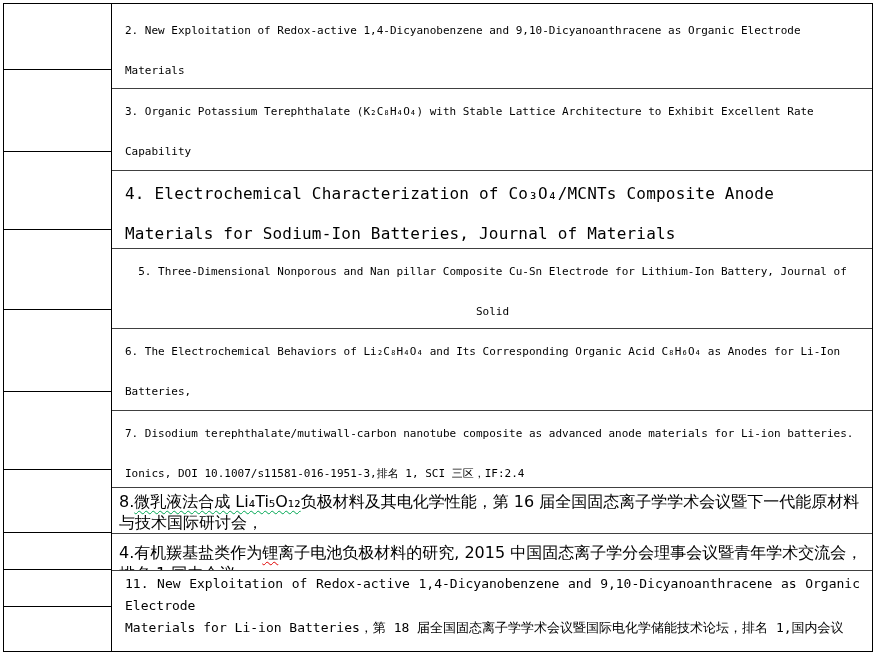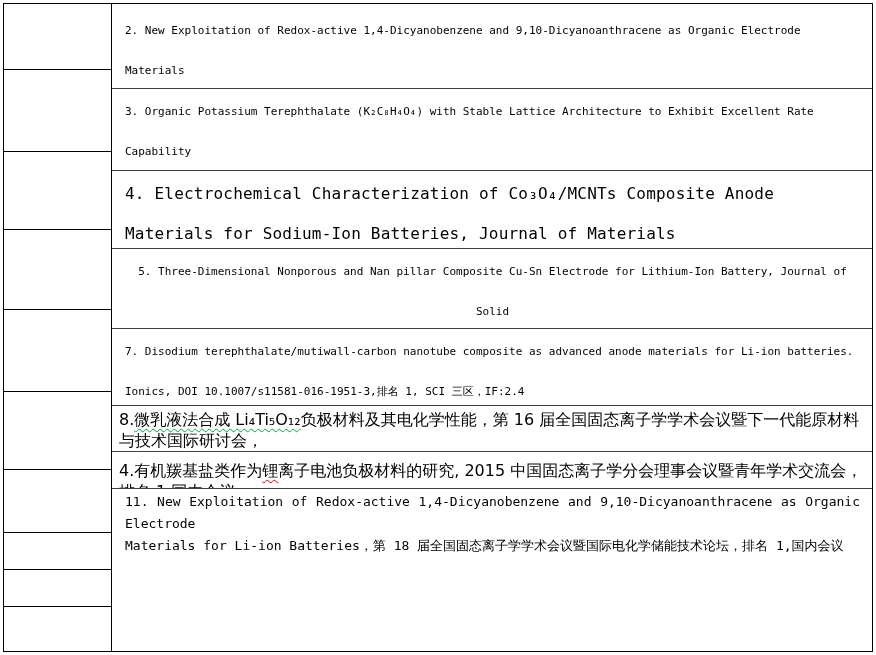--- a/index.html
+++ b/index.html
@@ -58,20 +58,23 @@
         </div>
         <div class="row row-en" style="height: 82px;">
           <div class="line"><span class="">3. Organic Potassium Terephthalate (K₂C₈H₄O₄) with Stable Lattice Architecture to Exhibit Excellent Rate Capability</span></div>
         </div>
         <div class="row row-en row-cond" style="height: 78px;">
           <div class="line"><span class="">4. Electrochemical Characterization of Co₃O₄/MCNTs Composite Anode Materials for Sodium-Ion Batteries, Journal of Materials</span></div>
         </div>
         <div class="row row-en" style="height: 80px; text-align: center;">
           <div class="line"><span class="">5. Three-Dimensional Nonporous and Nan pillar Composite Cu-Sn Electrode for Lithium-Ion Battery, Journal of Solid</span></div>
         </div>
+        <div class="row row-en" style="height: 82px;">
+          <div class="line"><span class="">6. The Electrochemical Behaviors of Li₂C₈H₄O₄ and Its Corresponding Organic Acid C₈H₆O₄ as Anodes for Li-Ion Batteries,</span></div>
+        </div>
         <div class="row row-en" style="height: 77px;">
           <div class="line"><span class="">7. Disodium terephthalate/mutiwall-carbon nanotube composite as advanced anode materials for Li-ion batteries.</span></div>
           <div class="line"><span class="">Ionics, DOI 10.1007/s11581-016-1951-3,排名 1, </span><span class="b">SCI 三区，IF:2.4</span></div>
         </div>
         <div class="row row-cn" style="height: 46px;">
           <div class="line"><span class="">8.</span><span class="u-green">微乳液法合成 Li₄Ti₅O₁₂</span><span class="">负极材料及其电化学性能，第 16 届全国固态离子学学术会议暨下一代能原材料与技术国际研讨会，</span></div>
           <div class="line"></div>
         </div>
         <div class="row row-cn single" style="height: 37px;">
           <div class="line"><span class="">4.有机羰基盐类作为</span><span class="u-red">锂</span><span class="">离子电池负极材料的研究, 2015 中国固态离子学分会理事会议暨青年学术交流会，排名 1,</span><span class="b">国内会议</span></div>

